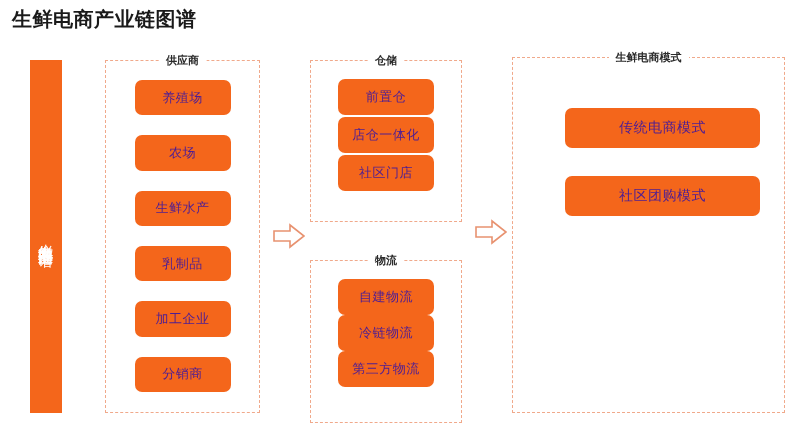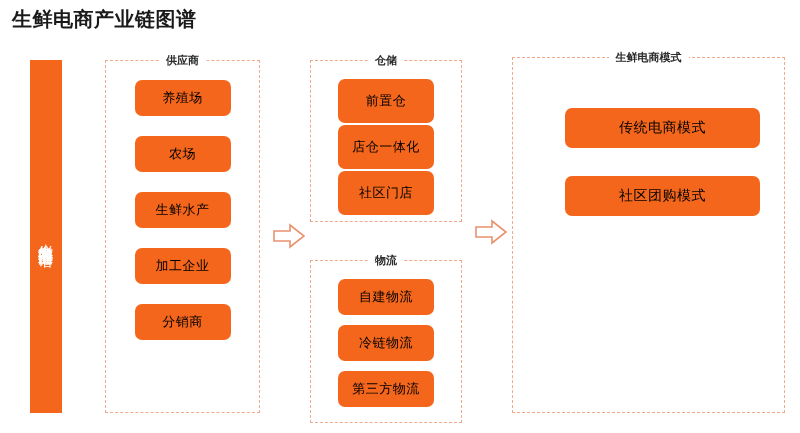--- a/index.html
+++ b/index.html
@@ -75,44 +75,44 @@
     top: 0;
     bottom: 0;
     display: flex;
     flex-direction: column;
     align-items: center;
   }
 
   
   .pill {
     background: #F4661B;
-    color: #000000;
+    color: #4c1d95;
     border-radius: 7px;
     display: flex;
     align-items: center;
     justify-content: center;
     font-size: 13px;
     letter-spacing: 0.5px;
     white-space: nowrap;
     box-sizing: border-box;
     font-family: Liberation Mono, monospace;
   }
 
   
   #panel-supplier { left: 105px; top: 60px; width: 155px; height: 353px; }
   #panel-supplier .panel-body { padding-top: 19px; }
   #panel-supplier .pill { width: 96px; height: 36px; margin-bottom: 20px; }
 
   #panel-warehouse { left: 310px; top: 60px; width: 152px; height: 162px; }
   #panel-warehouse .panel-body { padding-top: 18px; }
-  #panel-warehouse .pill { width: 96px; height: 44px; margin-bottom: 2px; text-align: center; }
+  #panel-warehouse .pill { width: 96px; height: 36px; margin-bottom: 2px; text-align: center; }
 
   #panel-logistics { left: 310px; top: 260px; width: 152px; height: 163px; }
   #panel-logistics .panel-body { padding-top: 18px; }
-  #panel-logistics .pill { width: 96px; height: 36px; margin-bottom: 10px; }
+  #panel-logistics .pill { width: 96px; height: 36px; }
 
   #panel-modes { left: 512px; top: 57px; width: 273px; height: 356px; }
   #panel-modes .panel-body { padding-top: 50px; }
   #panel-modes .pill { width: 195px; height: 40px; margin-bottom: 28px; font-size: 14px; margin-left: 28px; }
 
   
   .arrow {
     position: absolute;
     width: 34px;
     height: 28px;
@@ -128,20 +128,21 @@
 <div class="banner">
   <div class="banner-text">生鲜电商产业链图谱</div>
 </div>
 
 <div class="panel" id="panel-supplier">
   <div class="panel-title">供应商</div>
   <div class="panel-body">
     <div class="pill">养殖场</div>
     <div class="pill">农场</div>
     <div class="pill">生鲜水产</div>
+    <div class="pill">乳制品</div>
     <div class="pill">加工企业</div>
     <div class="pill">分销商</div>
   </div>
 </div>
 
 <div class="panel" id="panel-warehouse">
   <div class="panel-title">仓储</div>
   <div class="panel-body">
     <div class="pill">前置仓</div>
     <div class="pill">店仓一体化</div>

